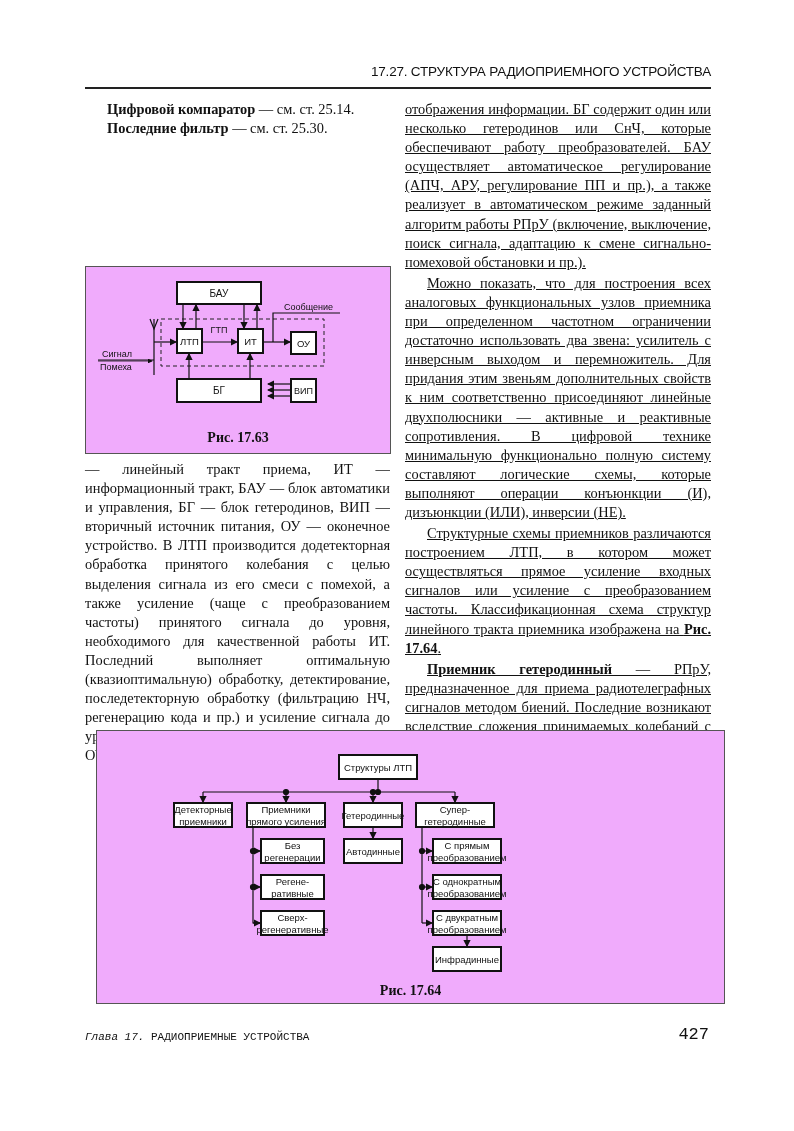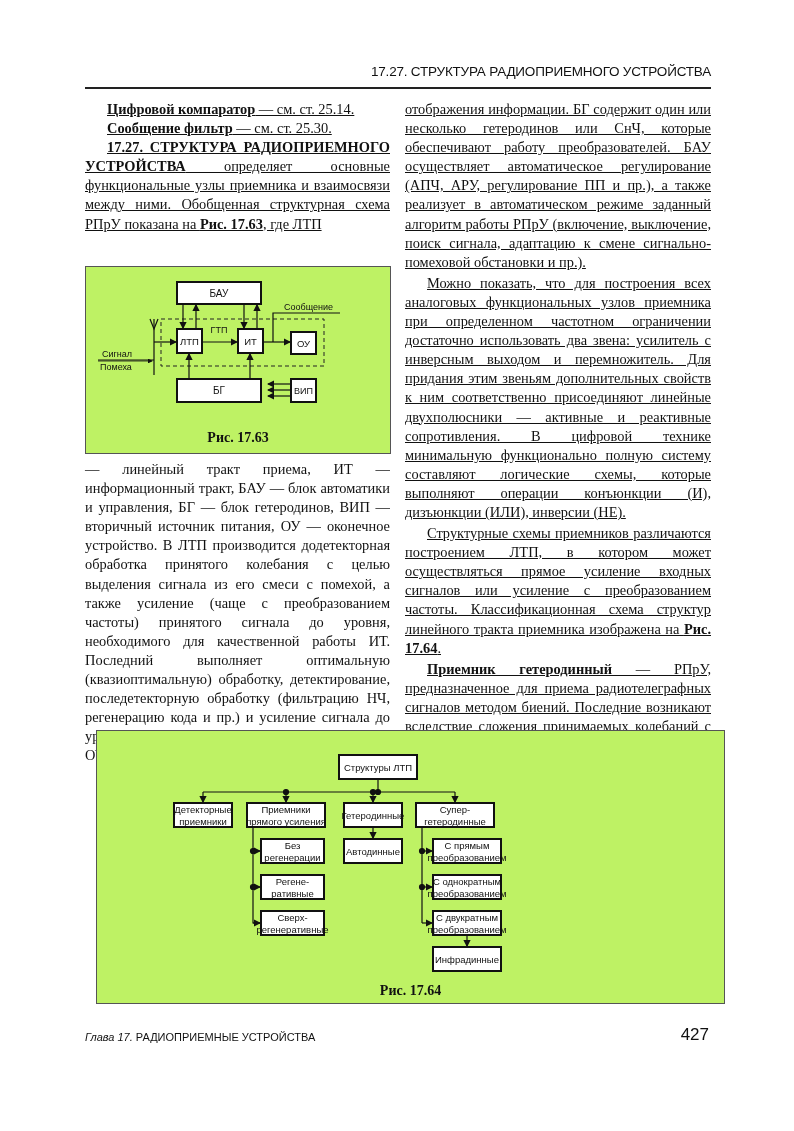--- a/index.html
+++ b/index.html
@@ -6,39 +6,38 @@
   body { width:794px; height:1131px; position:relative; overflow:hidden; color:#111;
          font-family:"Liberation Serif", "DejaVu Serif", serif; }
   .running-head { position:absolute; left:85px; top:64px; width:626px; text-align:right;
          font-family:"Liberation Sans","DejaVu Sans",sans-serif; font-size:13.5px; letter-spacing:-0.2px; }
   .head-rule { position:absolute; left:85px; top:87px; width:626px; height:2px; background:#222; }
   .col { position:absolute; font-size:14.4px; line-height:19.1px; text-align:justify; }
   .col p { margin:0; }
   .col .ind { text-indent:22px; }
   .col .noind { text-indent:0; }
   b { font-weight:bold; }
-  .fig-frame { position:absolute; border:1.3px solid #555; background:#bef264; }
+  .fig-frame { position:absolute; border:1.3px solid #555; background:#f0abfc; }
   .fig-caption { position:absolute; width:100%; text-align:center; font-weight:bold; font-size:14px; }
   svg text { font-family:"Liberation Sans","DejaVu Sans",sans-serif; fill:#111; }
-  .footer-left { position:absolute; left:85px; top:1031px; font-family:Liberation Sans, sans-serif; font-size:11px;text-align:center; }
+  .footer-left { position:absolute; left:85px; top:1031px; font-family:Liberation Mono, monospace; font-size:11px;text-align:center; }
   .footer-left i { font-style:italic; }
-  .footer-page { position:absolute; right:85px; top:1025px; font-family:Liberation Sans, sans-serif; font-size:17px; }
+  .footer-page { position:absolute; right:85px; top:1025px; font-family:Liberation Mono, monospace; font-size:17px; }
   .fsub { font-size:10px; vertical-align:-3px; font-style:normal; }
   .fi { font-style:italic; }
 </style>
 </head>
 <body>
 
 <div class="running-head">17.27. СТРУКТУРА РАДИОПРИЕМНОГО УСТРОЙСТВА</div>
 <div class="head-rule"></div>
 
-<div class="col" style="left:85px; top:100px; width:305px;text-decoration:underline;">
+<div class="col" style="left:85px; top:100px; width:305px;">
   <p class="ind"><b>Цифровой компаратор</b><span> — см. ст. 25.14.</span></p>
-  <p class="ind"><b>Сообщение фильтр</b><span> — см. ст. 25.30.</span></p>
-  <p class="ind"><b>17.27. СТРУКТУРА РАДИОПРИЕМНОГО УСТРОЙСТВА</b><span> определяет основные функциональные узлы приемника и взаимосвязи между ними. Обобщенная структурная схема РПрУ показана на </span><b>Рис. 17.63</b><span>, где ЛТП</span></p>
+  <p class="ind"><b>Последние фильтр</b><span> — см. ст. 25.30.</span></p>
 </div>
 
 <div class="fig-frame" style="left:85px; top:266px; width:304px; height:186px;">
   <svg width="304" height="160" viewBox="0 0 304 160" style="position:absolute; left:0; top:0;">
     <defs>
       <marker id="ah" markerWidth="6" markerHeight="6" refX="5" refY="3" orient="auto">
         <path d="M0,0 L6,3 L0,6 z" fill="#111"></path>
       </marker>
     </defs>
 

